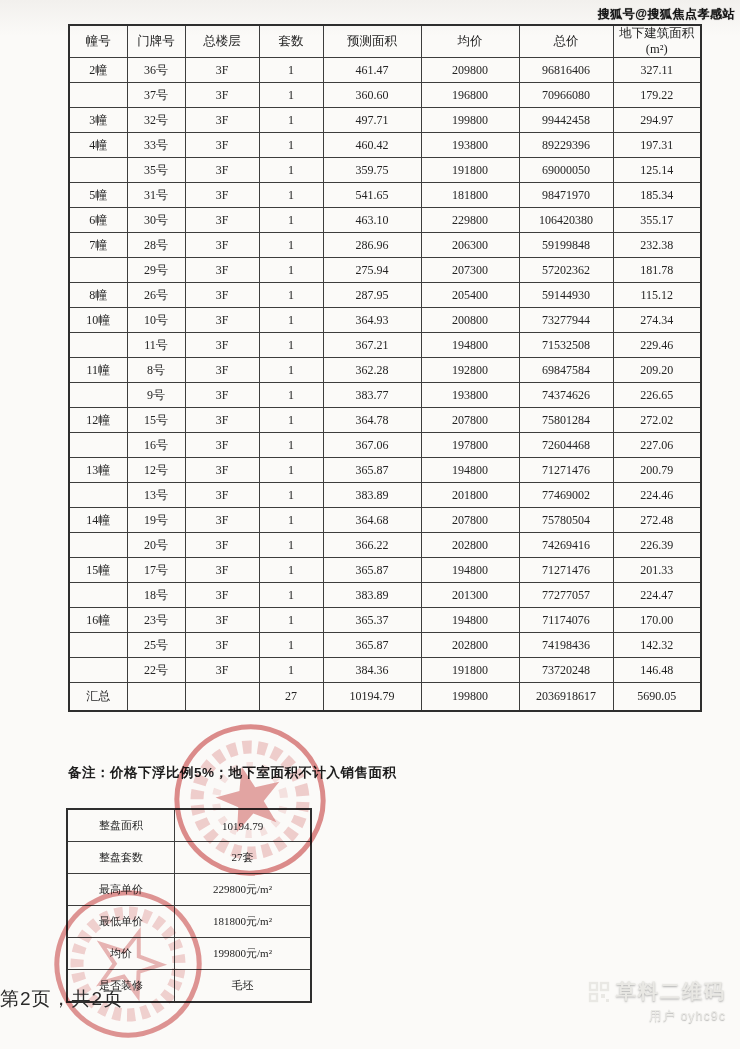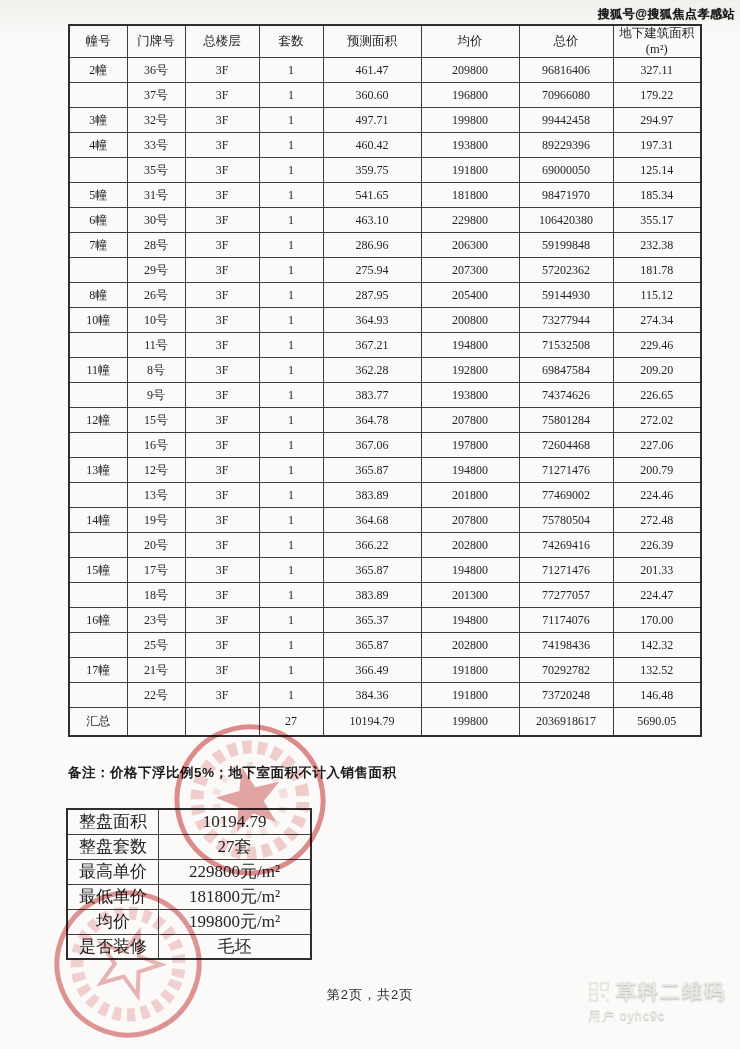--- a/index.html
+++ b/index.html
@@ -36,34 +36,34 @@
     font-family:Liberation Sans, sans-serif;
     font-weight:bold;font-size:13.5px;color:#1c1c1c;letter-spacing:.5px;
   }
   
   #summary-table{
     position:absolute;left:66px;top:808px;width:246px;
     border:2px solid #2e2e2e;
   }
   #summary-table td{
     border:1px solid #3d3d3d;text-align:center;vertical-align:middle;
-    font-size:17px;padding:0;
+    font-size:11px;padding:8px;
   }
   #summary-table tr{height:25px;}
   #summary-table td.lbl{width:90px;}
   
   .stamp{position:absolute;mix-blend-mode:multiply;filter:blur(.4px);pointer-events:none;}
   
   .footer-page{
-    position:absolute;top:986px;left:0;width:100%;text-align:center;
-    font-size:13px;color:#2b2b2b;letter-spacing:1px;
+    position:absolute;top:986px;left:0;width:100%;text-align:left;
+    font-size:19px;color:#2b2b2b;letter-spacing:1px;
     font-family:"Liberation Sans","DejaVu Sans",sans-serif;
   }
   .qr-wm{
-    position:absolute;top:978px;right:14px;
+    position:absolute;top:978px;right:14px;text-align:right;
     font-family:"Liberation Sans","DejaVu Sans",sans-serif;color:#e9e8e4;
   }
   .qr-title{
     display:flex;align-items:center;justify-content:flex-end;gap:6px;
     font-size:20px;font-weight:bold;letter-spacing:2px;
     text-shadow:0 1px 2px rgba(110,110,110,.55);
   }
   .qr-user{
     margin-top:3px;font-size:12.5px;letter-spacing:1px;
     text-shadow:0 1px 1px rgba(120,120,120,.5);
@@ -333,30 +333,20 @@
         </tr>
         <tr>
           <td></td>
           <td>25号</td>
           <td>3F</td>
           <td>1</td>
           <td>365.87</td>
           <td>202800</td>
           <td>74198436</td>
           <td>142.32</td>
-        </tr>
-        <tr>
-          <td>17幢</td>
-          <td>21号</td>
-          <td>3F</td>
-          <td>1</td>
-          <td>366.49</td>
-          <td>191800</td>
-          <td>70292782</td>
-          <td>132.52</td>
         </tr>
         <tr>
           <td></td>
           <td>22号</td>
           <td>3F</td>
           <td>1</td>
           <td>384.36</td>
           <td>191800</td>
           <td>73720248</td>
           <td>146.48</td>

